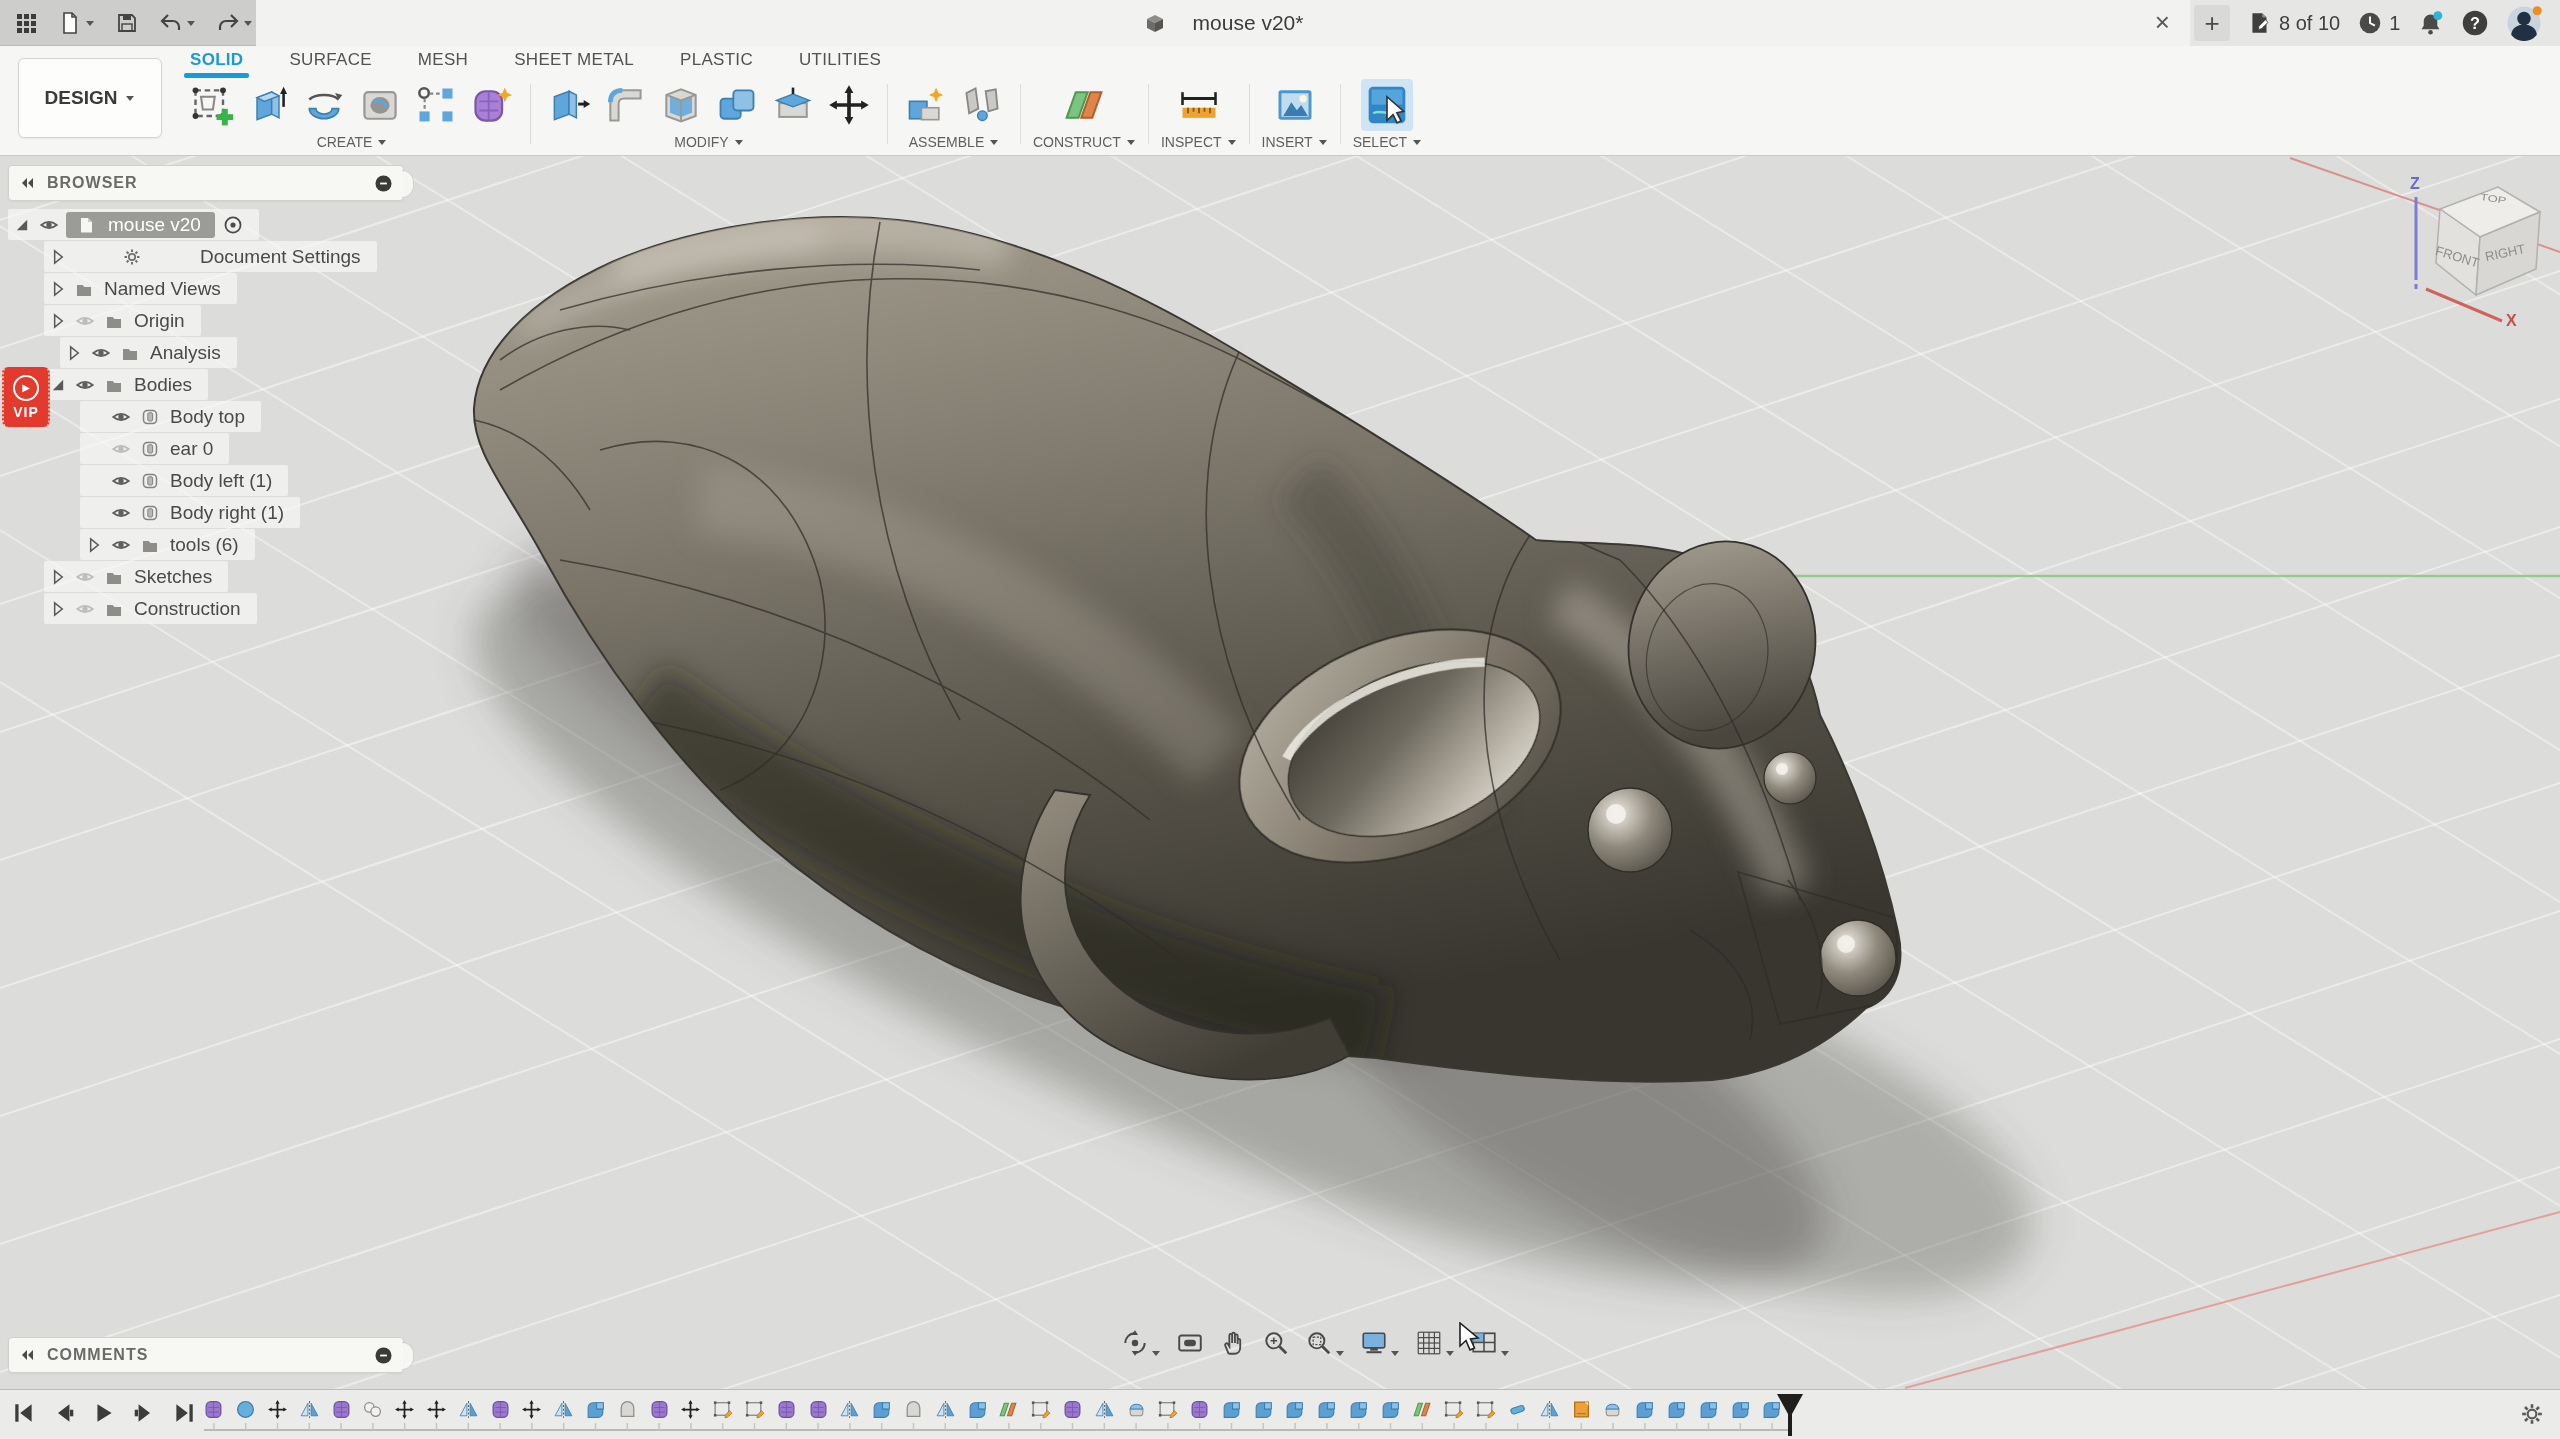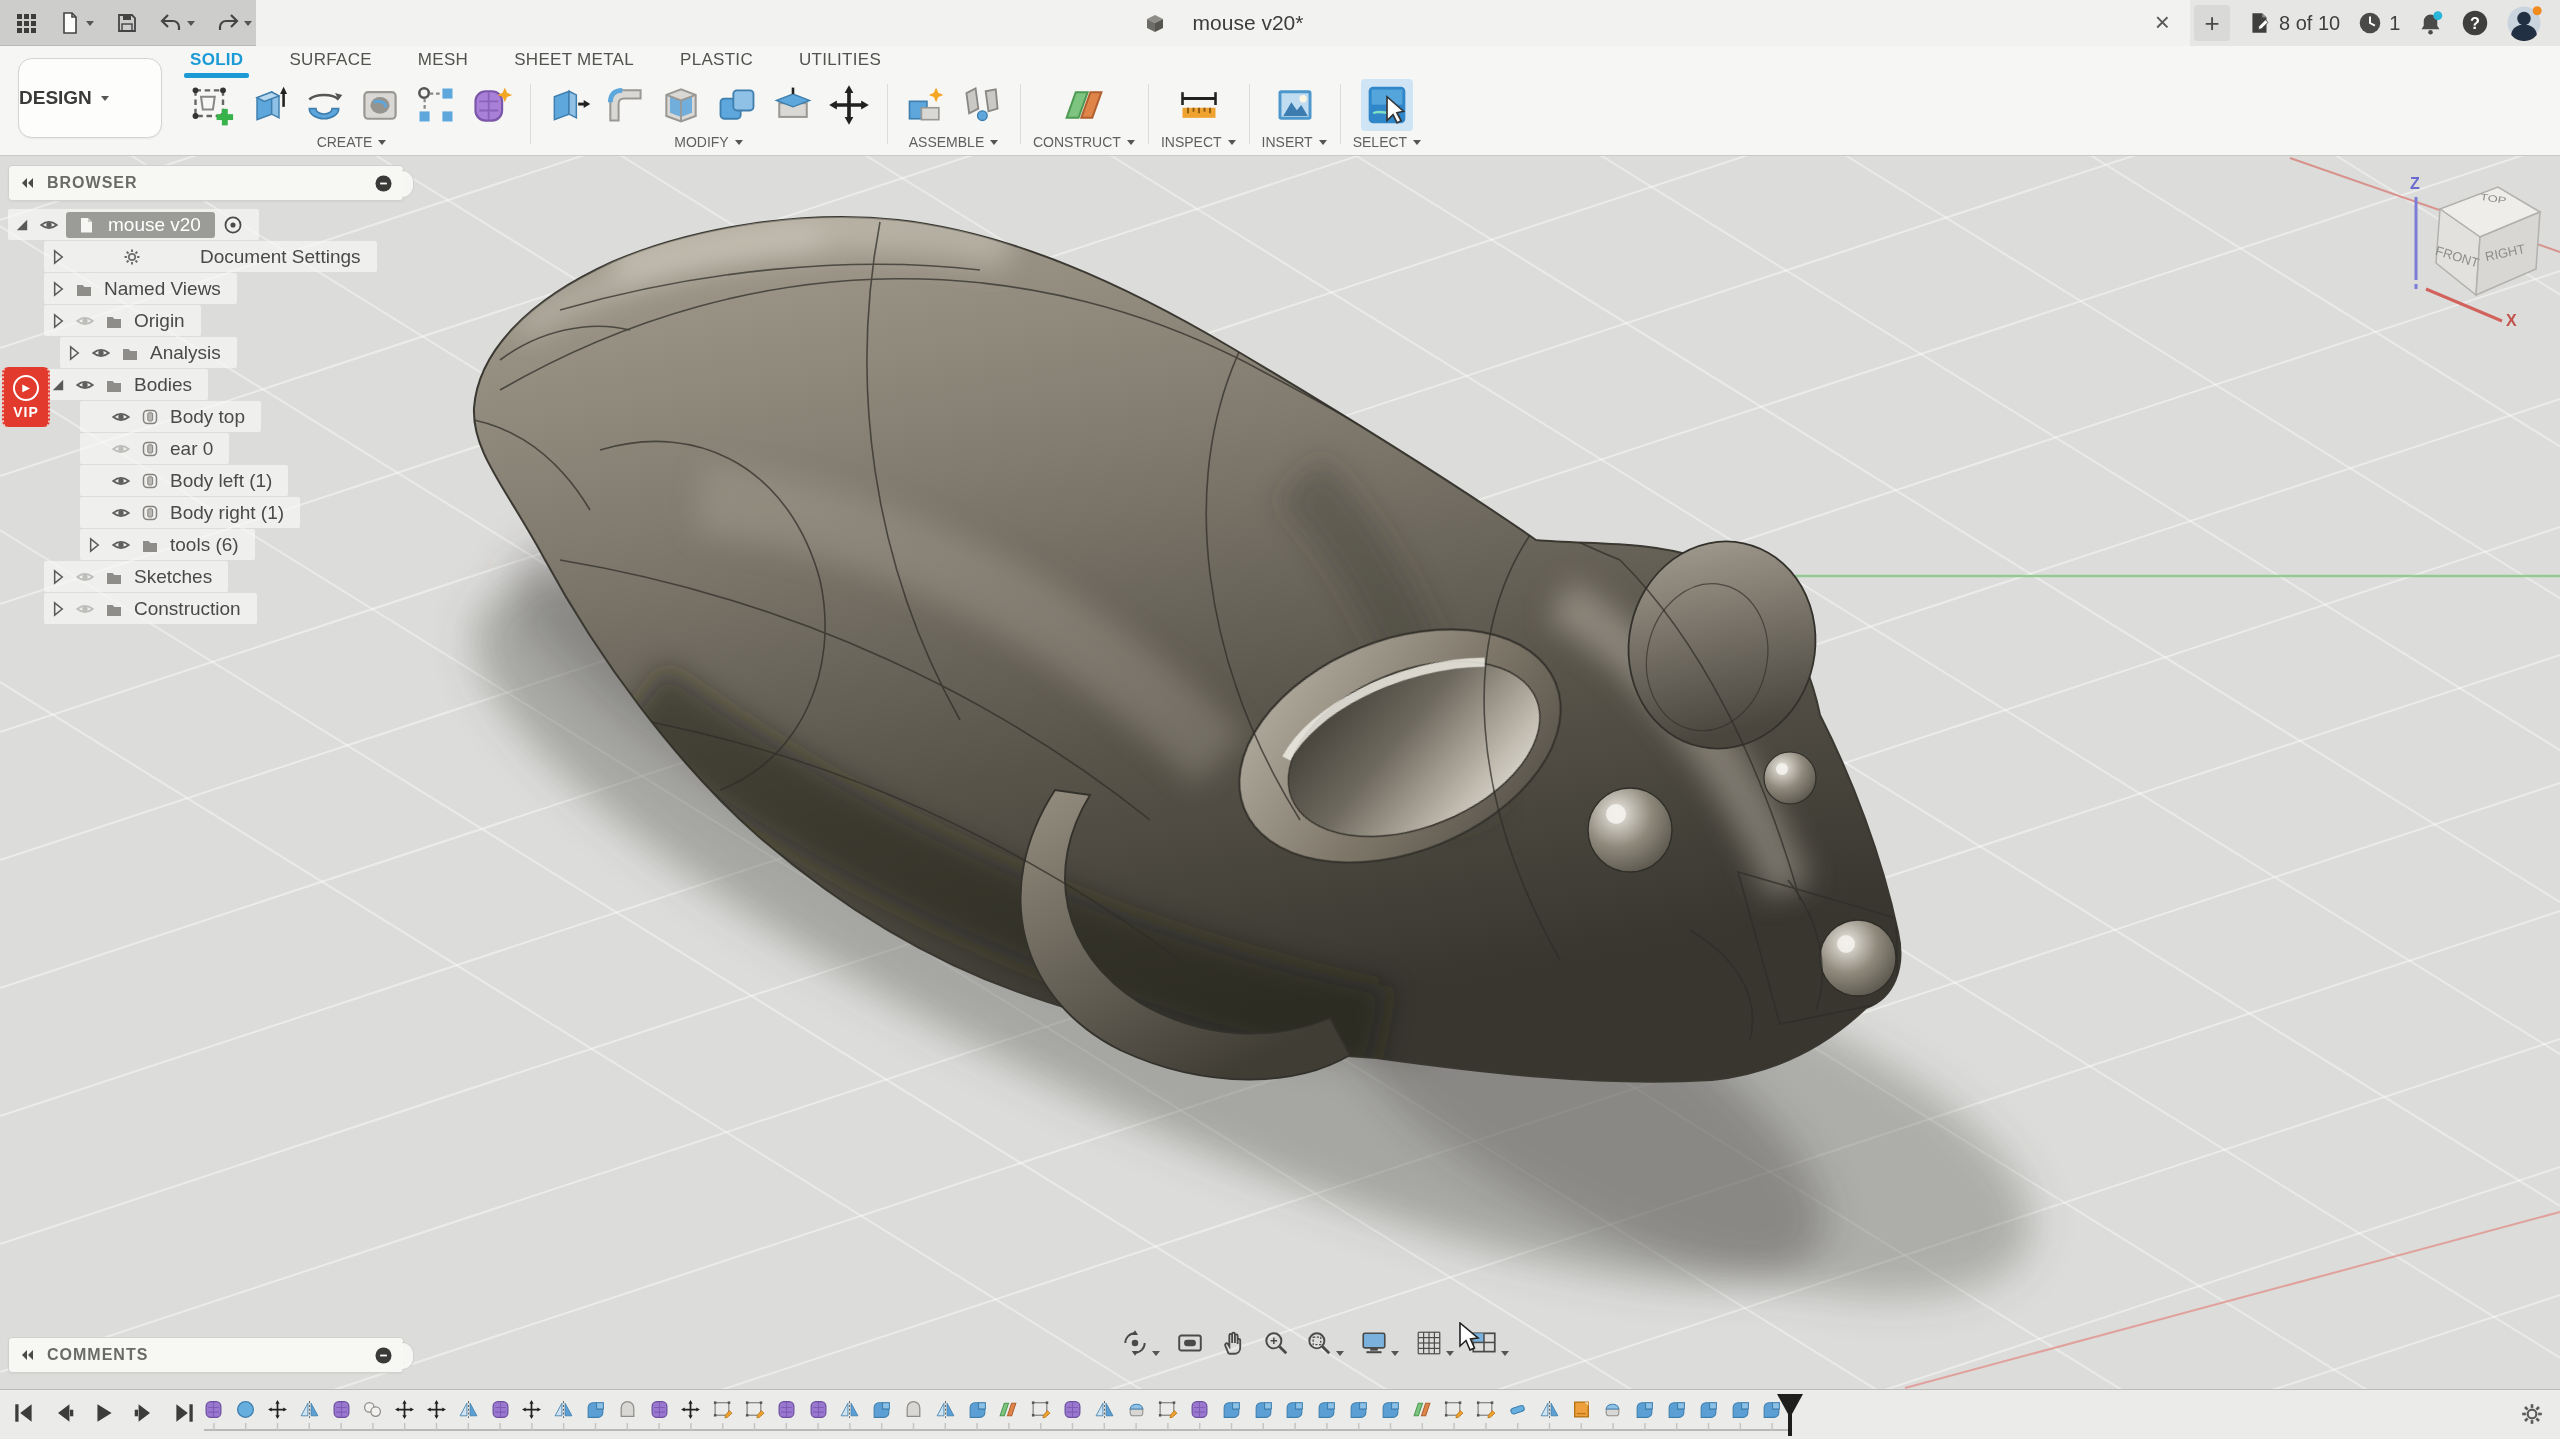--- a/index.html
+++ b/index.html
@@ -15,22 +15,22 @@
   .tb-btn{display:flex;align-items:center;gap:3px;cursor:pointer}
   #doc-tab{position:absolute;left:256px;top:0;height:46px;width:1934px;background:#f2f2f0;display:flex;align-items:center;justify-content:center;gap:26px}
   #doc-title{font-size:21px;color:#3c3c3a}
   #tab-close{position:absolute;right:20px;top:6px;font-size:26px;color:#5a5a58;cursor:pointer;line-height:32px}
   #tb-right{position:absolute;right:0;top:0;height:46px;width:370px;display:flex;align-items:center;gap:17px;padding-left:4px;box-sizing:border-box}
   #new-tab-btn{width:36px;height:36px;background:#d9d9d7;border-radius:4px;display:flex;align-items:center;justify-content:center;font-size:26px;color:#4a4a48;cursor:pointer}
   .tb-count{font-size:20px;color:#3f3f3d}
   .tb-group{display:flex;align-items:center;gap:6px;cursor:pointer}
   
   #ribbon{position:absolute;top:46px;left:0;width:2560px;height:109px;background:#f6f6f4;border-bottom:1px solid #c9c9c7;z-index:40}
-  #design-btn{position:absolute;left:18px;top:12px;width:142px;height:78px;background:#fdfdfc;border:1px solid #d4d4d2;border-radius:14px;
-    display:flex;align-items:center;justify-content:flex-start;gap:8px;font-size:19px;font-weight:bold;color:#3a3a38;cursor:pointer;box-shadow:0 1px 2px rgba(0,0,0,.06)}
+  #design-btn{position:absolute;left:18px;top:12px;width:142px;height:78px;background:#fdfdfc;border:1px solid #d4d4d2;border-radius:6px;
+    display:flex;align-items:center;justify-content:center;gap:8px;font-size:19px;font-weight:bold;color:#3a3a38;cursor:pointer;box-shadow:0 1px 2px rgba(0,0,0,.06)}
   #tabs{position:absolute;left:188px;top:2px;height:30px;display:flex;gap:42px;align-items:flex-end}
   .tab{font-size:17px;color:#52524f;letter-spacing:.3px;cursor:pointer;position:relative;padding:4px 2px 8px 2px}
   .tab.active{color:#1b9ad6;font-weight:bold}
   .tab.active::after{content:"";position:absolute;left:-4px;right:-4px;bottom:0;height:5px;background:#1b9ad6;border-radius:2px}
   #groups{position:absolute;left:186px;top:32px;height:76px;display:flex;align-items:stretch}
   .group{display:flex;flex-direction:column;align-items:center;justify-content:flex-start}
   .gicons{display:flex;align-items:center;justify-content:center;gap:4px;height:54px}
   .ribbon-btn{width:52px;height:52px;display:flex;align-items:center;justify-content:center;border-radius:4px;cursor:pointer}
   .ribbon-btn.pressed{background:#cfe4f5}
   .glabel{display:flex;align-items:center;gap:5px;font-size:14px;color:#5f5f5d;margin-top:2px;cursor:pointer}

